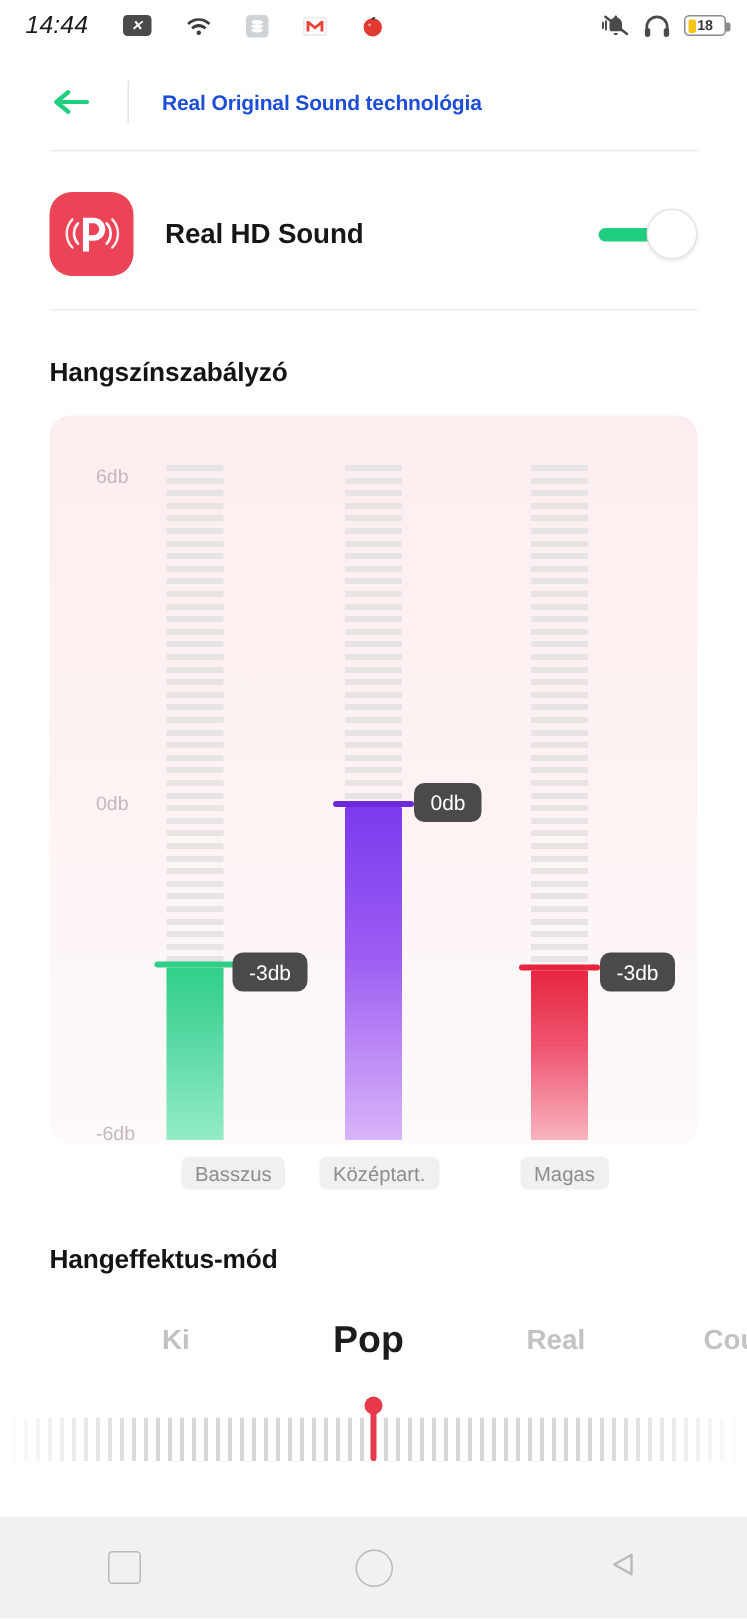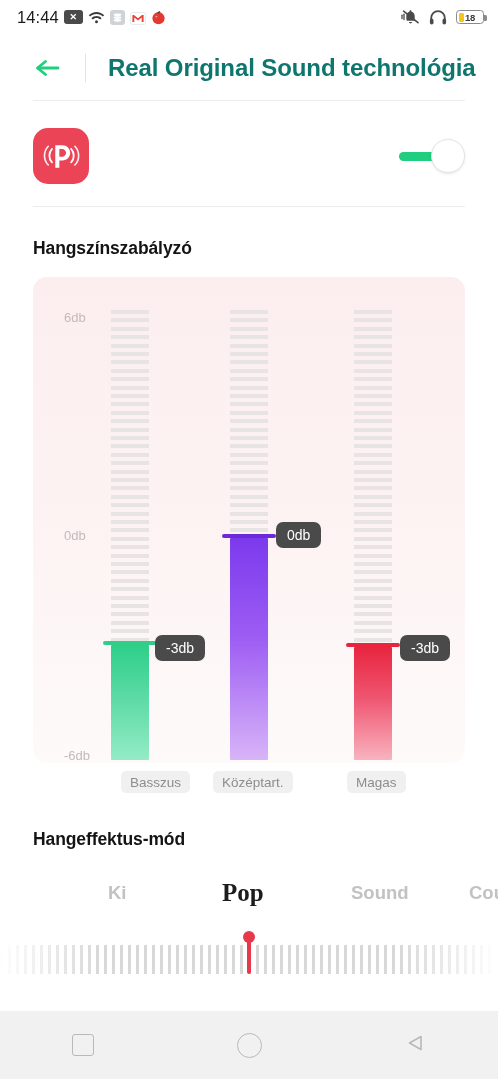--- a/index.html
+++ b/index.html
@@ -11,21 +11,21 @@
     overflow:hidden;
     -webkit-font-smoothing:antialiased;
   }
 
   
   .statusbar{
     position:absolute; top:0; left:0; width:498px; height:34px;
     display:flex; align-items:center; justify-content:space-between;
     padding:0 14px 0 17px;
   }
-  .sb-left{ display:flex; align-items:center; gap:5px; }
+  .sb-left{ display:flex; align-items:center; gap:23px;font-style:italic; }
   .sb-time{ font-size:16.5px; color:#1c1c1e; letter-spacing:.1px; font-weight:400; }
   .sb-right{ display:flex; align-items:center; gap:9px; }
 
   .ic-x{
     width:19px;height:14px;border-radius:3px;background:#4a4a4a;
     display:flex;align-items:center;justify-content:center;
     color:#fff;font-size:9px;font-weight:bold;line-height:1;
   }
   .ic-stack{
     width:15px;height:15px;border-radius:3px;background:#d0d3d6;
@@ -57,21 +57,21 @@
   
   .header{
     position:absolute; top:42px; left:0; width:498px; height:52px;
     display:flex; align-items:center; padding-left:33px;
   }
   .back-arrow{ width:30px;height:26px;cursor:pointer; }
   .hdr-divider{
     width:1px;height:28px;background:#e3e3e3;margin:0 22px 0 22px;
   }
   .hdr-title{
-    font-size:24px;font-weight:bold;color:#0f766e;letter-spacing:-.1px;
+    font-size:14px;font-weight:bold;color:#1d4ed8;letter-spacing:-.1px;
   }
   .hdr-rule{
     position:absolute;top:100px;left:33px;width:432px;height:1px;background:#ececec;
   }
 
   
   .hd-row{
     position:absolute;top:122px;left:33px;width:432px;height:68px;
     display:flex;align-items:center;
   }
@@ -159,21 +159,21 @@
 
   
   .mode-strip{
     position:absolute;top:876px;left:0;width:498px;height:48px;
   }
   .mode-item{
     position:absolute;top:0;font-size:18.5px;color:#c2c2c2;
     font-weight:bold;white-space:nowrap;line-height:34px;cursor:pointer;
   }
   .mode-item.active{
-    font-size:25px;color:#1c1c1c;line-height:34px;font-family:Liberation Serif, serif;
+    font-size:25px;color:#1c1c1c;line-height:34px;
   }
 
   .ruler-wrap{
     position:absolute;top:935px;left:0;width:498px;height:42px;
   }
   .ruler{
     position:absolute;top:10px;left:0;width:498px;height:29px;
     background-image:repeating-linear-gradient(
       to right,
       #d8d8d8 0px, #d8d8d8 3px,
@@ -289,20 +289,21 @@
     <svg viewBox="0 0 56 56" width="42" height="42">
       <path d="M30.0 13.5h-9.6v30.0h5.4v-9.4h4.2c5.7 0 10.3-4.6 10.3-10.3s-4.6-10.3-10.3-10.3zm-0.5 15.6h-3.7v-10.6h3.7c2.9 0 5.3 2.4 5.3 5.3s-2.4 5.3-5.3 5.3z" fill="#ffffff"></path>
       <path d="M16.0 18.5c-2.2 2.4-3.5 5.6-3.5 9.0s1.3 6.6 3.5 9.0" fill="none" stroke="#ffffff" stroke-width="2.4" stroke-linecap="round"></path>
       <path d="M11.0 15.0c-3.1 3.3-5.0 7.8-5.0 12.5s1.9 9.2 5.0 12.5" fill="none" stroke="#ffffff" stroke-width="2.2" stroke-linecap="round" opacity="0.9"></path>
       <path d="M41.5 18.5c2.2 2.4 3.5 5.6 3.5 9.0s-1.3 6.6-3.5 9.0" fill="none" stroke="#ffffff" stroke-width="2.4" stroke-linecap="round"></path>
       <path d="M46.5 15.0c3.1 3.3 5.0 7.8 5.0 12.5s-1.9 9.2-5.0 12.5" fill="none" stroke="#ffffff" stroke-width="2.2" stroke-linecap="round" opacity="0.9"></path>
     </svg>
   </span>
 
   <span class="hd-text">
+    <div class="hd-title">Real HD Sound</div>
   </span>
 
   <span class="toggle">
     <span class="toggle-track"></span>
     <span class="toggle-knob"></span>
   </span>
 </div>
 <div class="hd-rule"></div>
 
 <div class="sec-title" id="eq-title">Hangszínszabályzó</div>
@@ -338,21 +339,21 @@
 
 <div class="eq-label" style="left:97px;top:771px;margin-left:24px;">Basszus</div>
 <div class="eq-label" style="left:213px;top:771px;">Középtart.</div>
 <div class="eq-label" style="left:347px;top:771px;">Magas</div>
 
 <div class="sec-title" id="mode-title">Hangeffektus-mód</div>
 
 <div class="mode-strip">
   <span class="mode-item" style="left:108px;">Ki</span>
   <span class="mode-item active" style="left:222px;">Pop</span>
-  <span class="mode-item" style="left:351px;">Sound</span>
+  <span class="mode-item" style="left:351px;">Real</span>
   <span class="mode-item" style="left:469px;">Cou</span>
 </div>
 
 <div class="ruler-wrap">
   <div class="ruler"></div>
   <div class="ruler-ind"></div>
   <div class="ruler-dot"></div>
 </div>
 
 <div class="navbar">

